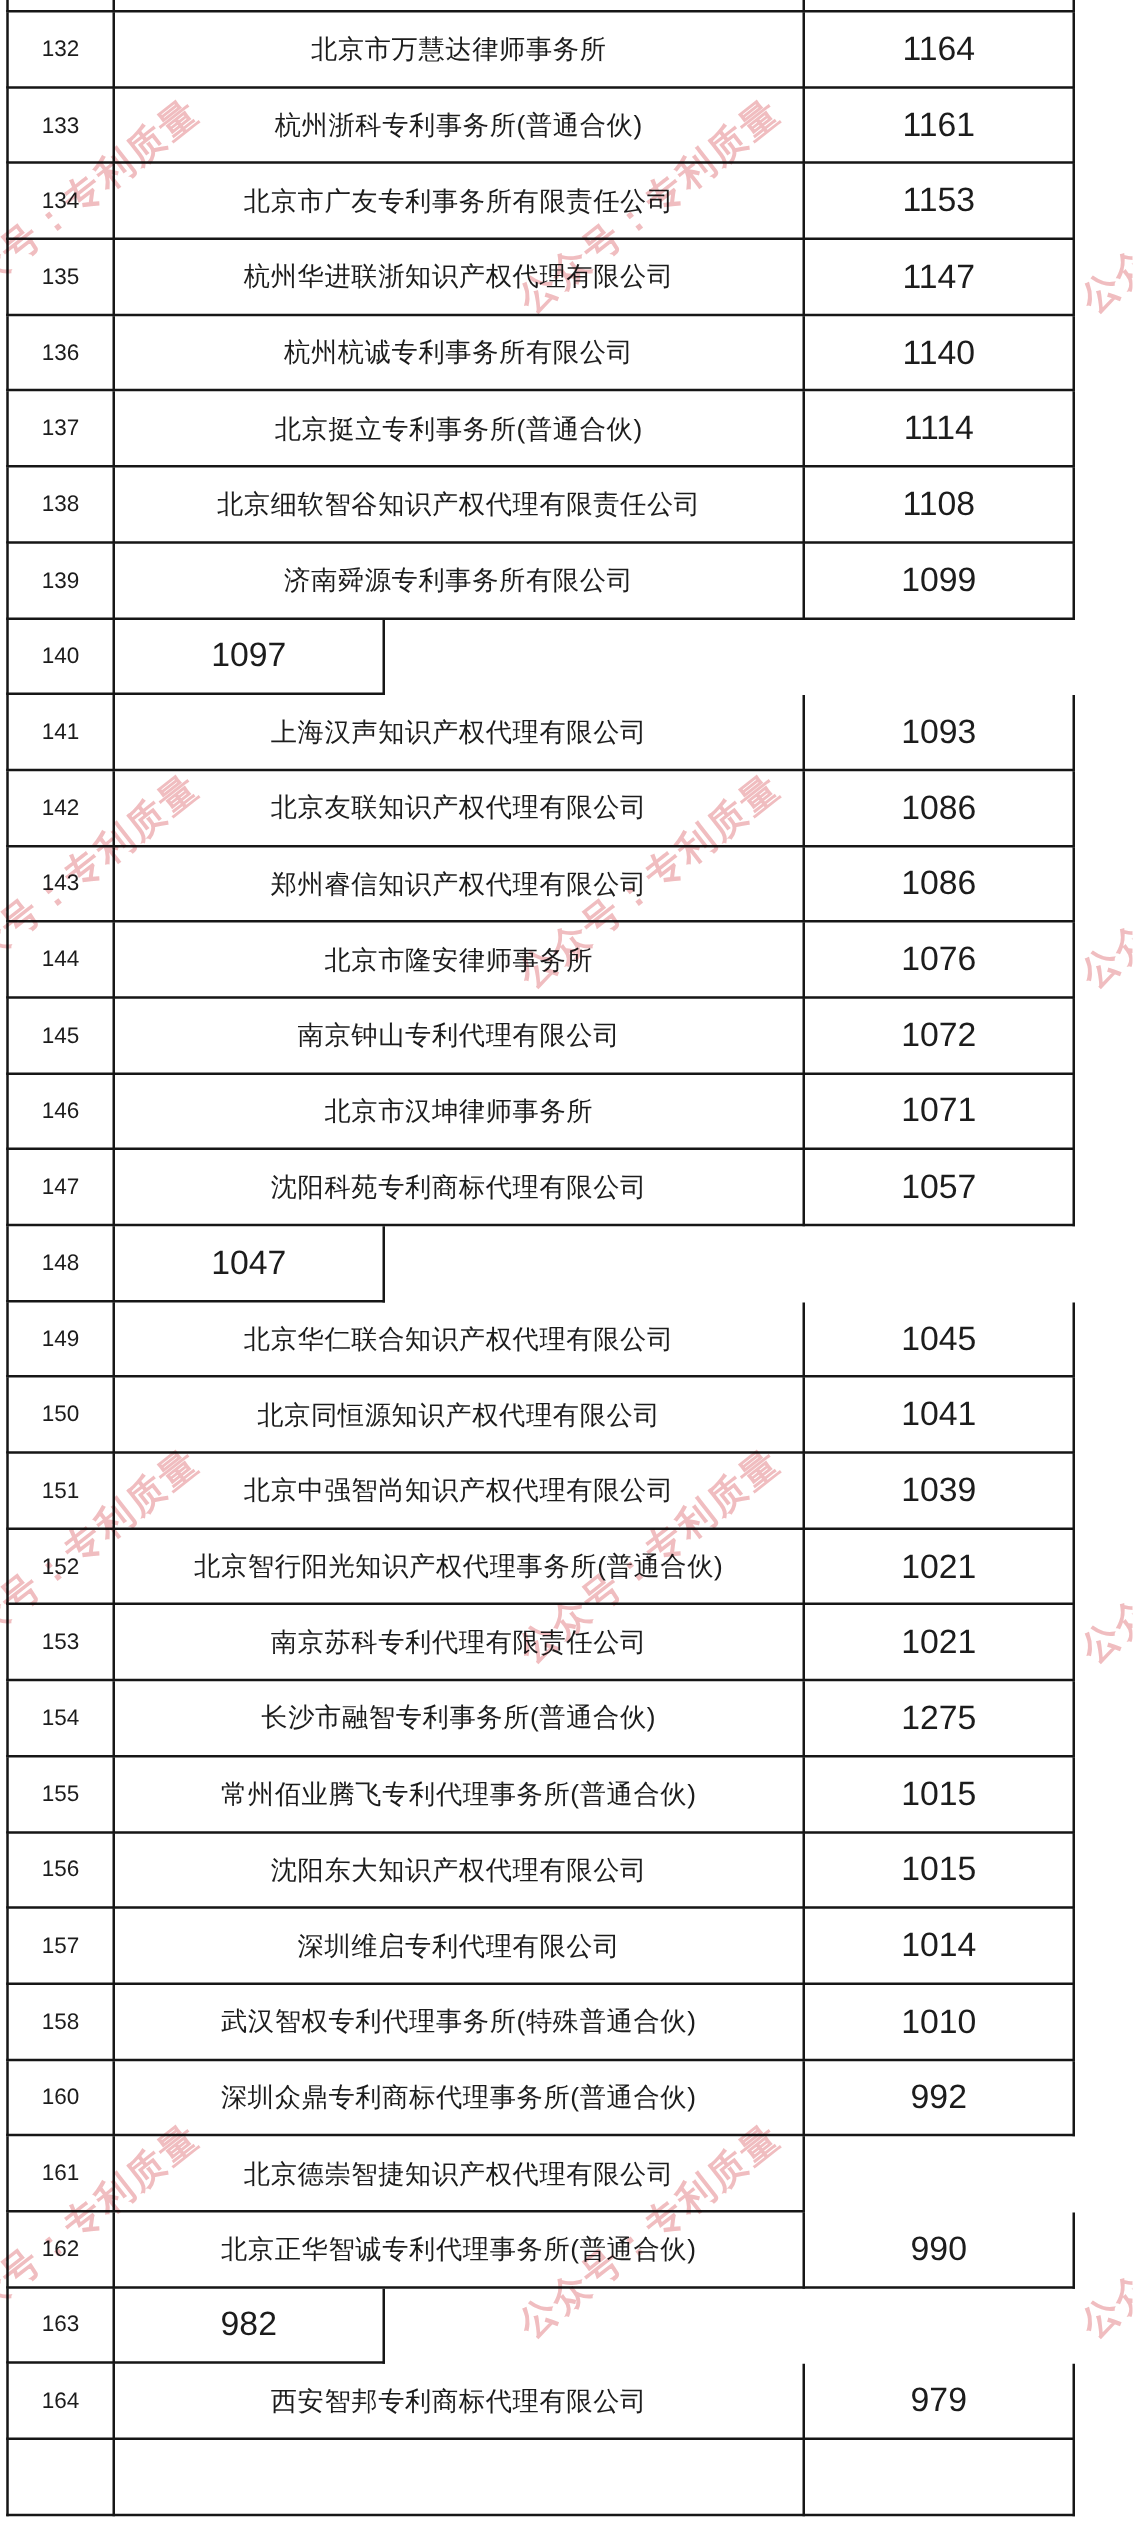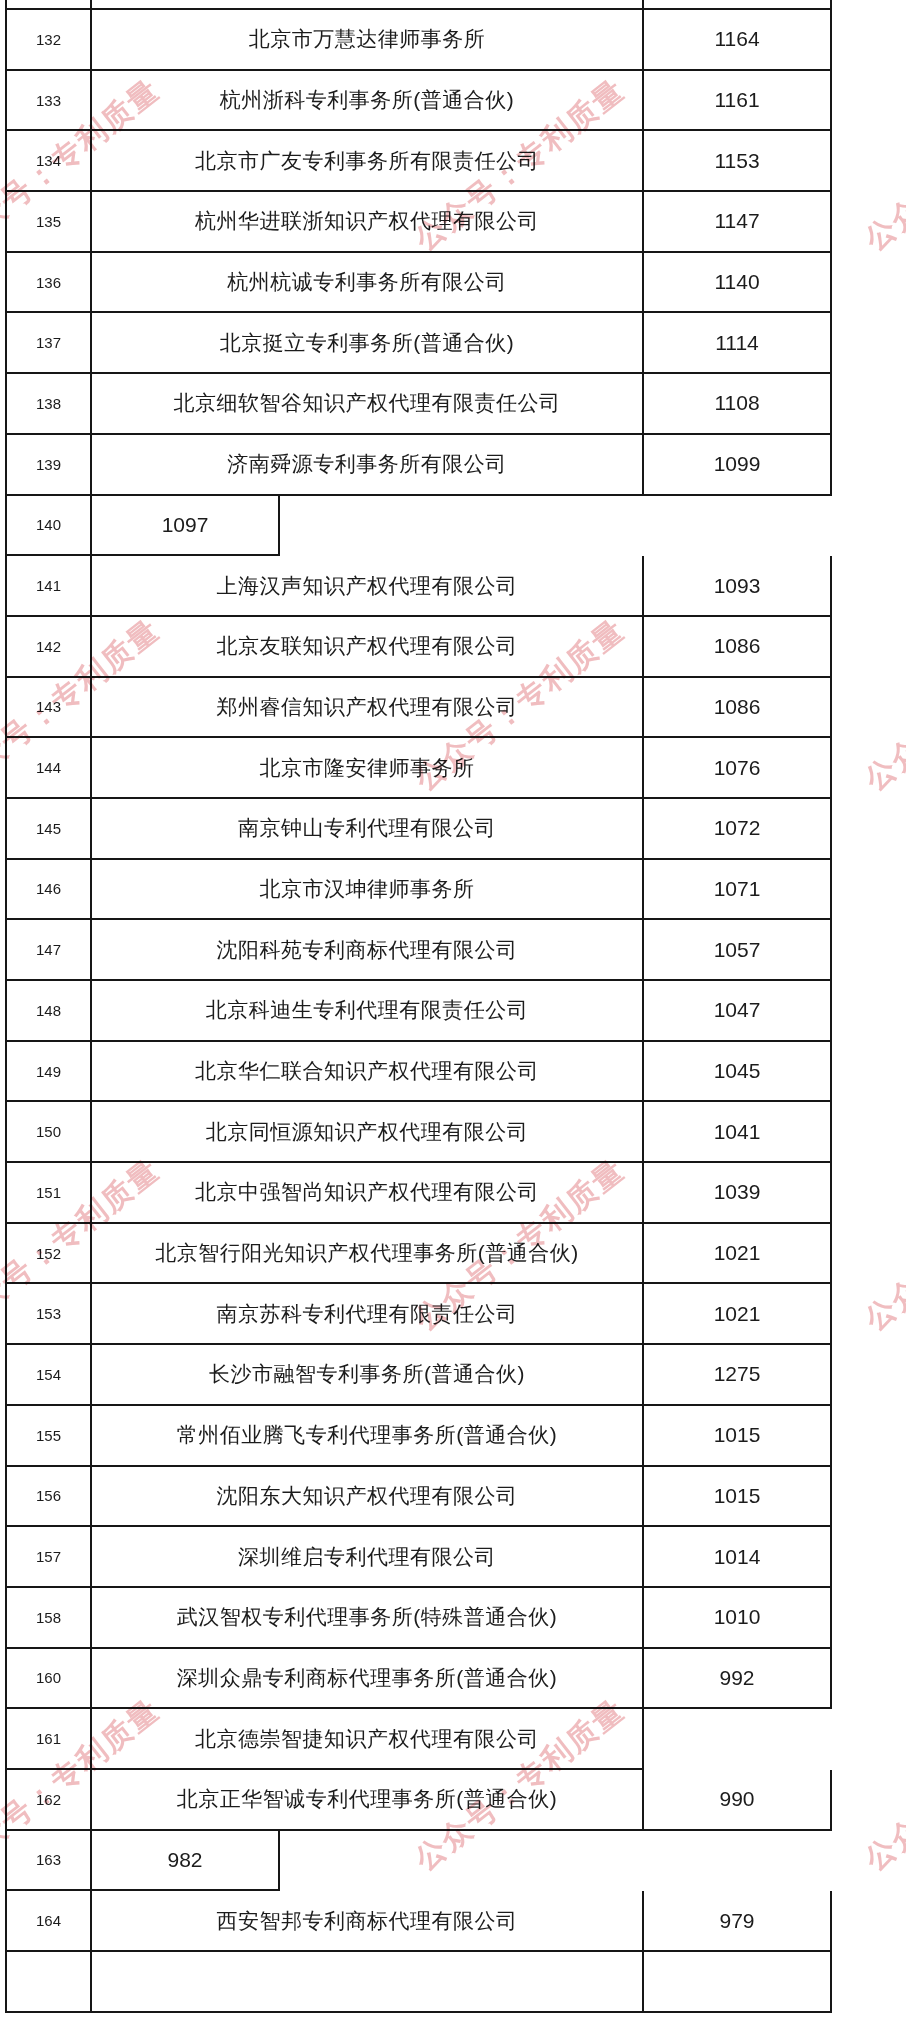--- a/index.html
+++ b/index.html
@@ -14,23 +14,23 @@
     display:flex;height:60.7px;box-sizing:border-box;
   }
   .cell{
     box-sizing:border-box;
     border-right:2px solid #161616;
     border-bottom:2px solid #161616;
     display:flex;align-items:center;justify-content:center;
     color:#1c1c1c;
     overflow:hidden;
   }
-  .c1{width:87px;border-left:2px solid #161616;font-size:15px;}
+  .c1{width:87px;border-left:2px solid #161616;font-size:18px;}
   .c2{width:552px;font-size:21px;letter-spacing:0.5px;}
-  .c3{width:188px;font-size:21px;}
+  .c3{width:216px;font-size:27px;}
   .wm{
     position:absolute;
     transform:translate(-50%,-50%) rotate(-38deg);
     font-size:30px;font-weight:bold;white-space:nowrap;
     color:#e4878b;opacity:0.55;mix-blend-mode:multiply;
     pointer-events:none;z-index:5;letter-spacing:2px;
   }
 </style>
 </head>
 <body>
@@ -116,21 +116,20 @@
       <div class="cell c2">北京市汉坤律师事务所</div>
       <div class="cell c3">1071</div>
     </div>
     <div class="row">
       <div class="cell c1">147</div>
       <div class="cell c2">沈阳科苑专利商标代理有限公司</div>
       <div class="cell c3">1057</div>
     </div>
     <div class="row">
       <div class="cell c1">148</div>
-      <div class="cell c2">北京科迪生专利代理有限责任公司</div>
       <div class="cell c3">1047</div>
     </div>
     <div class="row">
       <div class="cell c1">149</div>
       <div class="cell c2">北京华仁联合知识产权代理有限公司</div>
       <div class="cell c3">1045</div>
     </div>
     <div class="row">
       <div class="cell c1">150</div>
       <div class="cell c2">北京同恒源知识产权代理有限公司</div>

